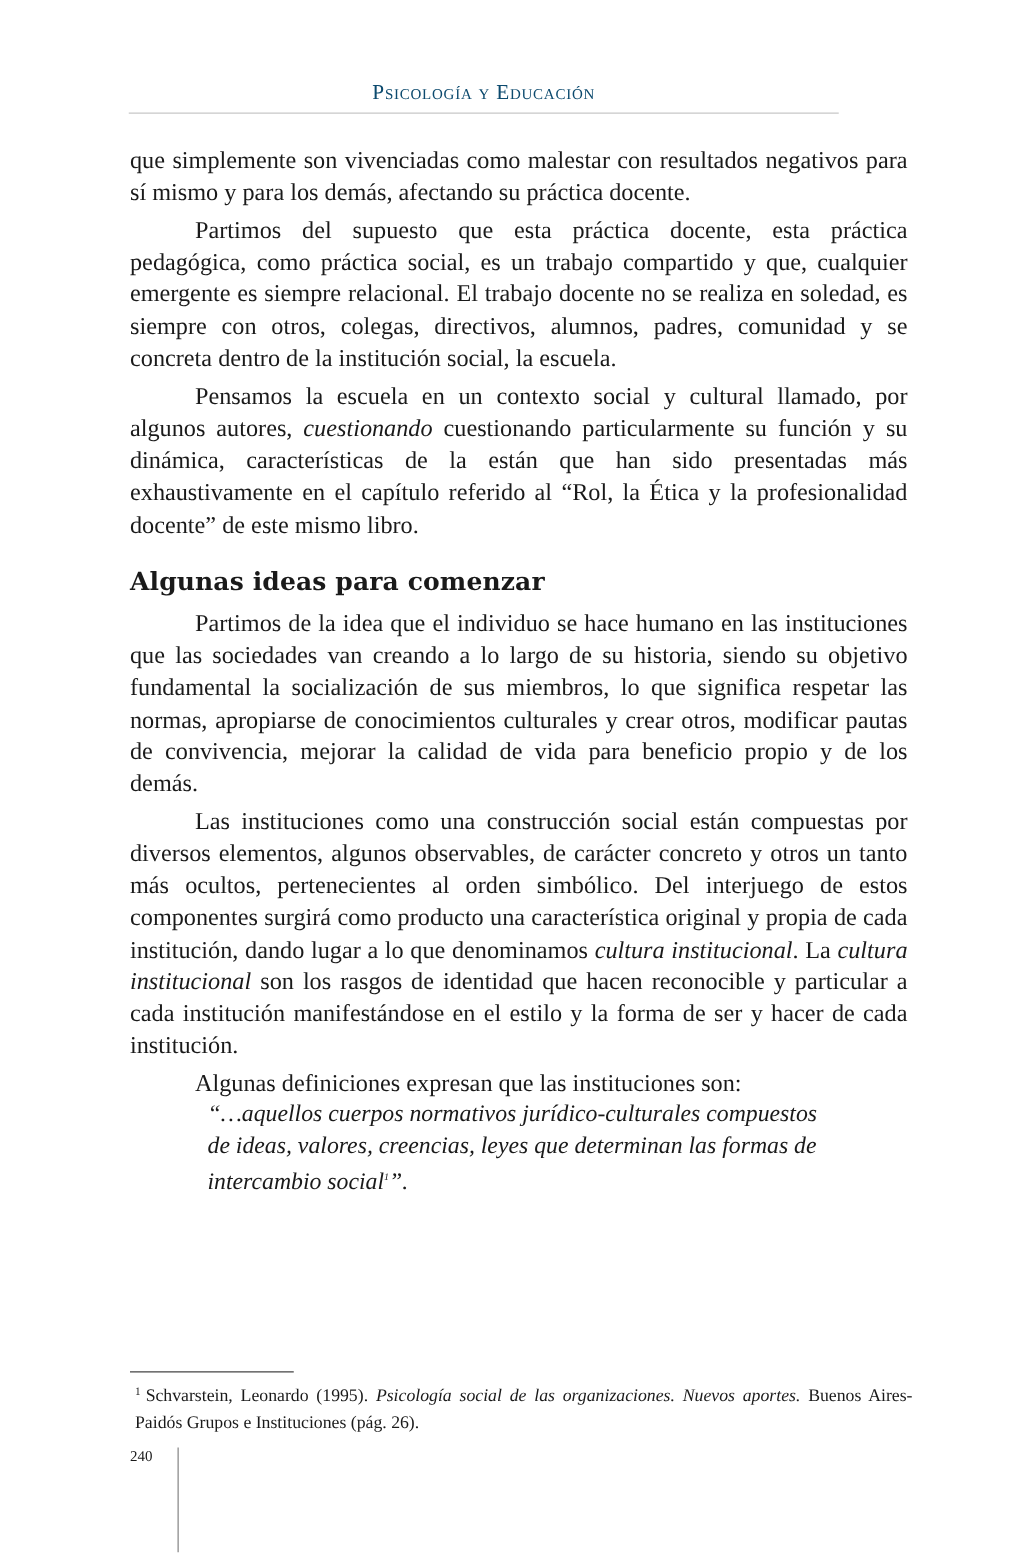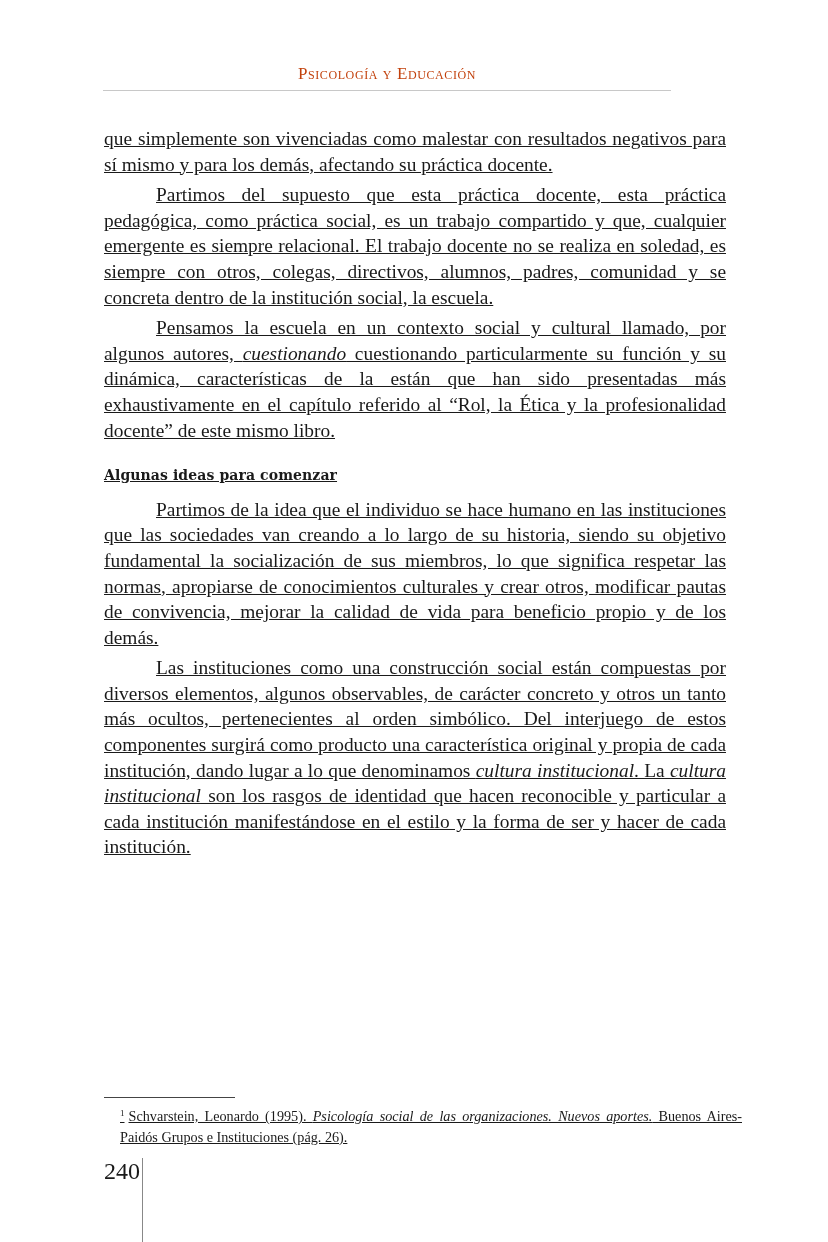--- a/index.html
+++ b/index.html
@@ -1,48 +1,50 @@
 <!DOCTYPE html>
 <html><head>
 <meta charset="utf-8">
 <style>
   html, body { margin: 0; padding: 0; background: #ffffff; }
   body { width: 828px; height: 1242px; position: relative; overflow: hidden; font-family: "Liberation Serif", "DejaVu Serif", serif; color: #1a1a1a; }
   .header { position: absolute; left: 103px; top: 64px; width: 568px; text-align: center; }
-  .header-title { font-size: 17px; font-variant: small-caps; letter-spacing: 0.6px; color: #c2410c; }
+  .header-title { font-size: 17px; font-variant: small-caps; letter-spacing: 0.6px; color: #0c4a6e; }
   .header-rule { position: absolute; left: 103px; top: 90px; width: 568px; height: 1px; background: #c8c8c8; }
-  .body { position: absolute; left: 104px; top: 126px; width: 622px; font-size: 19.4px; line-height: 25.6px; text-decoration: underline; }
+  .body { position: absolute; left: 104px; top: 116px; width: 622px; font-size: 19.4px; line-height: 25.6px; }
   .para { margin: 0 0 5px 0; text-align: justify; }
   .para.indent { text-indent: 52px; }
   .para.first { text-indent: 0; }
-  .heading { font-family: "DejaVu Serif", serif; font-weight: bold; font-size: 14px; margin: 20px 0 8px 0; letter-spacing: 0.1px; }
+  .heading { font-family: "DejaVu Serif", serif; font-weight: bold; font-size: 20px; margin: 20px 0 8px 0; letter-spacing: 0.1px; }
   .quote { margin: -2px 0 0 62px; width: 500px; font-style: italic; font-size: 19px; line-height: 25px; }
   .footnote-rule { position: absolute; left: 104px; top: 1097px; width: 131px; height: 1px; background: #444; }
-  .footnote { position: absolute; left: 120px; top: 1103px; width: 622px; font-size: 14.2px; line-height: 21px; text-align: justify; text-decoration: underline; }
+  .footnote { position: absolute; left: 108px; top: 1103px; width: 622px; font-size: 14.2px; line-height: 21px; text-align: justify; }
   .footnote sup { font-size: 9px; vertical-align: 5px; margin-right: 4px; }
-  .page-number { position: absolute; left: 104px; top: 1158px; font-size: 24px; }
+  .page-number { position: absolute; left: 104px; top: 1158px; font-size: 12px; }
   .page-bar { position: absolute; left: 142px; top: 1158px; width: 1px; height: 84px; background: #888; }
   sup.ref { font-size: 8px; vertical-align: 7px; }
 </style>
 </head>
 <body>
 
 <div class="header">
   <span class="header-title">Psicología y Educación</span>
 </div>
 <div class="header-rule"></div>
 
 <div class="body">
   <p class="para first">que simplemente son vivenciadas como malestar con resultados negativos para sí mismo y para los demás, afectando su práctica docente.</p>
   <p class="para indent">Partimos del supuesto que esta práctica docente, esta práctica pedagógica, como práctica social, es un trabajo compartido y que, cualquier emergente es siempre relacional. El trabajo docente no se realiza en soledad, es siempre con otros, colegas, directivos, alumnos, padres, comunidad y se concreta dentro de la institución social, la escuela.</p>
   <p class="para indent"><span>Pensamos la escuela en un contexto social y cultural llamado, por algunos autores, </span><em>cuestionando</em><span> cuestionando particularmente su función y su dinámica, características de la están que han sido presentadas más exhaustivamente en el capítulo referido al “Rol, la Ética y la profesionalidad docente” de este mismo libro.</span></p>
 
   <h2 class="heading">Algunas ideas para comenzar</h2>
 
   <p class="para indent">Partimos de la idea que el individuo se hace humano en las instituciones que las sociedades van creando a lo largo de su historia, siendo su objetivo fundamental la socialización de sus miembros, lo que significa respetar las normas, apropiarse de conocimientos culturales y crear otros, modificar pautas de convivencia, mejorar la calidad de vida para beneficio propio y de los demás.</p>
   <p class="para indent"><span>Las instituciones como una construcción social están compuestas por diversos elementos, algunos observables, de carácter concreto y otros un tanto más ocultos, pertenecientes al orden simbólico. Del interjuego de estos componentes surgirá como producto una característica original y propia de cada institución, dando lugar a lo que denominamos </span><em>cultura institucional</em><span>. La </span><em>cultura institucional</em><span> son los rasgos de identidad que hacen reconocible y particular a cada institución manifestándose en el estilo y la forma de ser y hacer de cada institución.</span></p>
+  <p class="para indent" style="margin-bottom:0">Algunas definiciones expresan que las instituciones son:</p>
+  <p class="quote"><span>“…aquellos cuerpos normativos jurídico-culturales compuestos de ideas, valores, creencias, leyes que determinan las formas de intercambio social</span><sup class="ref">1</sup><span>”.</span></p>
 </div>
 
 <div class="footnote-rule"></div>
 <div class="footnote"><sup>1</sup><span>Schvarstein, Leonardo (1995). </span><em>Psicología social de las organizaciones. Nuevos aportes.</em><span> Buenos Aires-Paidós Grupos e Instituciones (pág. 26).</span></div>
 
 <div class="page-number">240</div>
 <div class="page-bar"></div>
 
 </body></html>

